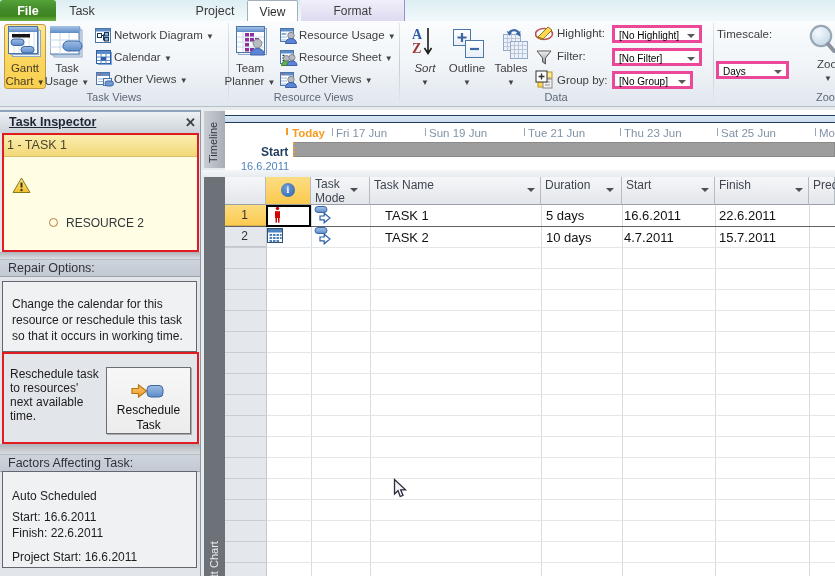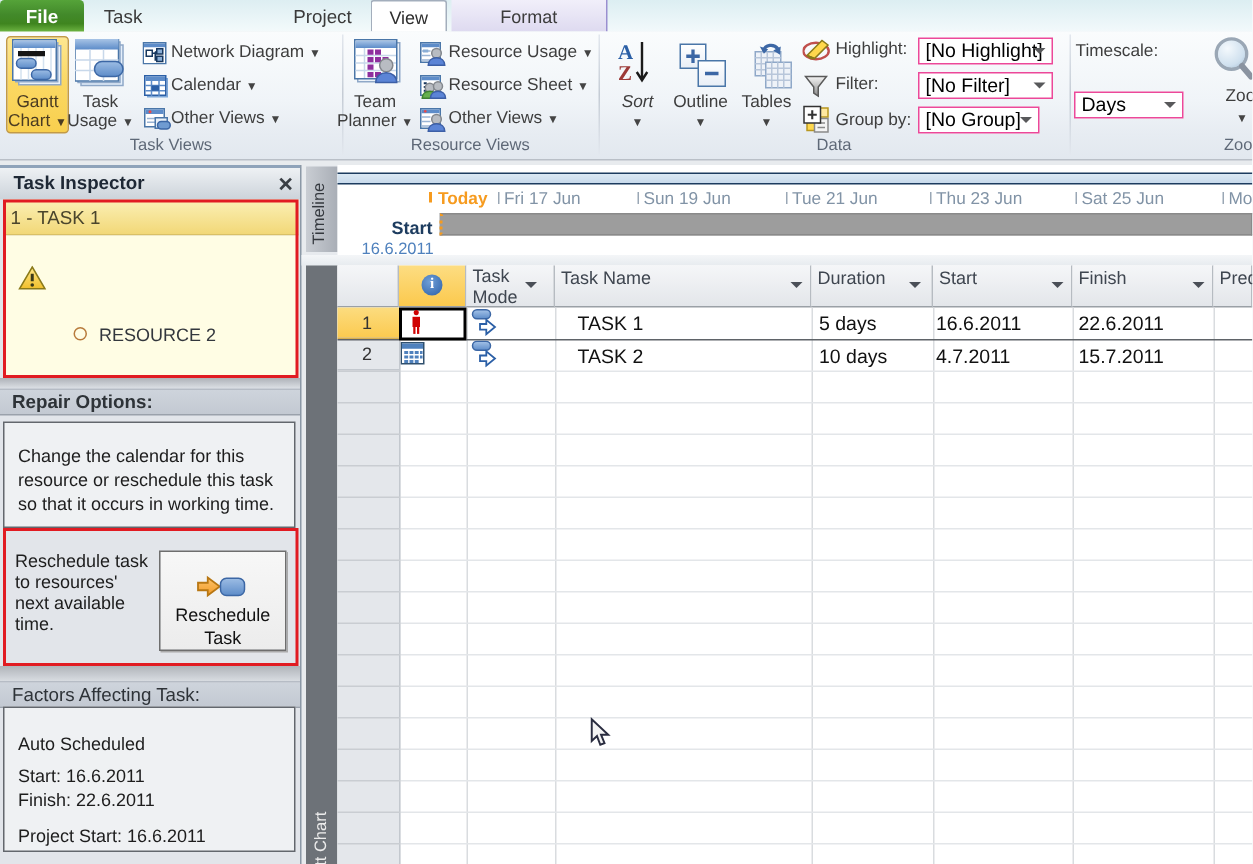--- a/index.html
+++ b/index.html
@@ -27,30 +27,30 @@
     background:linear-gradient(#fafcfd,#f0f4f8 55%,#e7ecf2 80%,#e2e8ef);
     border-bottom:1px solid #b9bfc7;box-sizing:border-box;}
   .gsep{top:23px;width:1px;height:80px;background:linear-gradient(#e2e7ee,#c5ccd5 50%,#e2e7ee);}
   .glabel{top:91px;height:13px;font-size:11px;color:#5e6877;text-align:center;}
   .biglabel{font-size:11.5px;color:#3e3e3e;text-align:center;line-height:12.5px;}
   .smalllabel{font-size:11.5px;color:#3e3e3e;white-space:nowrap;}
   .dd{color:#444;font-size:8px;}
   #ganttbtn{left:4px;top:24px;width:42px;height:65px;border-radius:3px;
     border:1px solid #c29a47;box-sizing:border-box;
     background:linear-gradient(#fde791,#fbd863 48%,#f8cf4e);}
-  .combo{background:#fff;border:1px solid #ec4899;box-sizing:border-box;
-    font-size:13px;color:#000;padding-left:4px;line-height:16px;}
+  .combo{background:#fff;border:3px solid #ec4899;box-sizing:border-box;
+    font-size:10px;color:#000;padding-left:4px;line-height:16px;}
   .combo .arr{position:absolute;right:4px;top:6px;width:0;height:0;
     border-left:4px solid transparent;border-right:4px solid transparent;border-top:4px solid #58595b;}
   
   #panel{left:0;top:110px;width:201px;height:466px;background:#e2e5ea;
     border-right:1px solid #8b98a6;box-sizing:border-box;}
   #ptitle{left:0;top:110px;width:200px;height:23px;
     background:linear-gradient(#eef1f4,#ccd3da);border-top:2px solid #8fa3ba;box-sizing:border-box;
-    font-size:12.5px;font-weight:bold;color:#1e2835;line-height:21px;padding-left:9px;}
+    font-size:12.5px;font-weight:bold;color:#1e2835;line-height:21px;padding-left:9px;text-decoration:underline;}
   .redbox{border:2px solid #e11b22;box-sizing:border-box;z-index:6;}
   #ybox-h{left:2px;top:133px;width:197px;height:24px;
     background:linear-gradient(#fbf0b6,#f2d878);border-bottom:1px solid #d9c066;
     font-size:12.5px;color:#4a452c;line-height:24px;padding-left:5px;box-sizing:border-box;}
   #ybox-b{left:2px;top:157px;width:197px;height:95px;background:#fffde4;}
   .sechead{left:0px;width:200px;height:18px;background:linear-gradient(#ced4dc,#c3c9d2);
     border-top:1px solid #b6bcc5;border-bottom:1px solid #9aa1ab;box-sizing:border-box;
     font-size:12.5px;color:#2e3338;line-height:16px;padding-left:8px;}
   .infobox{left:2px;width:195px;background:#eff1f3;border:1px solid #63676d;box-sizing:border-box;
     font-size:12px;color:#1d1d1d;}
@@ -291,21 +291,21 @@
         <linearGradient id="gwarn" x1="0" y1="0" x2="0" y2="1">
           <stop offset="0" stop-color="#ffe88a"></stop>
           <stop offset="1" stop-color="#f0bf2c"></stop>
         </linearGradient>
       </defs>
   </svg>
   <div class="abs" style="left:49px;top:218px;width:9px;height:9px;border:1.5px solid #b87b3c;border-radius:50%;box-sizing:border-box;"></div>
   <div class="abs" style="left:66px;top:216px;font-size:12px;color:#33373d;">RESOURCE 2</div>
 
   <div class="abs" style="left:0;top:252px;width:200px;height:7px;background:linear-gradient(#aeb2b8,#dce0e5);"></div>
-  <div class="abs sechead" style="top:259px;font-weight:bold;">Repair Options:</div>
+  <div class="abs sechead" style="top:259px;">Repair Options:</div>
   <div class="abs infobox" style="top:281px;height:71px;padding:14px 0 0 9px;line-height:16px;">Change the calendar for this<br>resource or reschedule this task<br>so that it occurs in working time.</div>
 
   <div class="abs redbox" style="left:2px;top:352px;width:197px;height:92px;"></div>
   <div class="abs" style="left:10px;top:367px;width:95px;font-size:12px;color:#1d1d1d;line-height:14px;">Reschedule task<br>to resources'<br>next available<br>time.</div>
   <div class="abs" id="resbtn" style="left:106px;top:367px;width:85px;height:67px;background:linear-gradient(#f7f7f7,#ececec);border:1px solid #6e6e6e;box-shadow:1px 1px 0 #aaa;box-sizing:border-box;"></div>
   <svg class="abs" style="left:131px;top:382px;" width="34" height="18">
     <path d="M1 6.5h6.5V3l8 6-8 6v-3.5H1z" fill="url(#garr)" stroke="#b87713" stroke-width="1.2"></path>
     <rect x="16" y="3.5" width="16" height="11.5" rx="4" fill="url(#gpill)" stroke="#3c67a5"></rect>
     <defs>
       <linearGradient id="garr" x1="0" y1="0" x2="0" y2="1">

